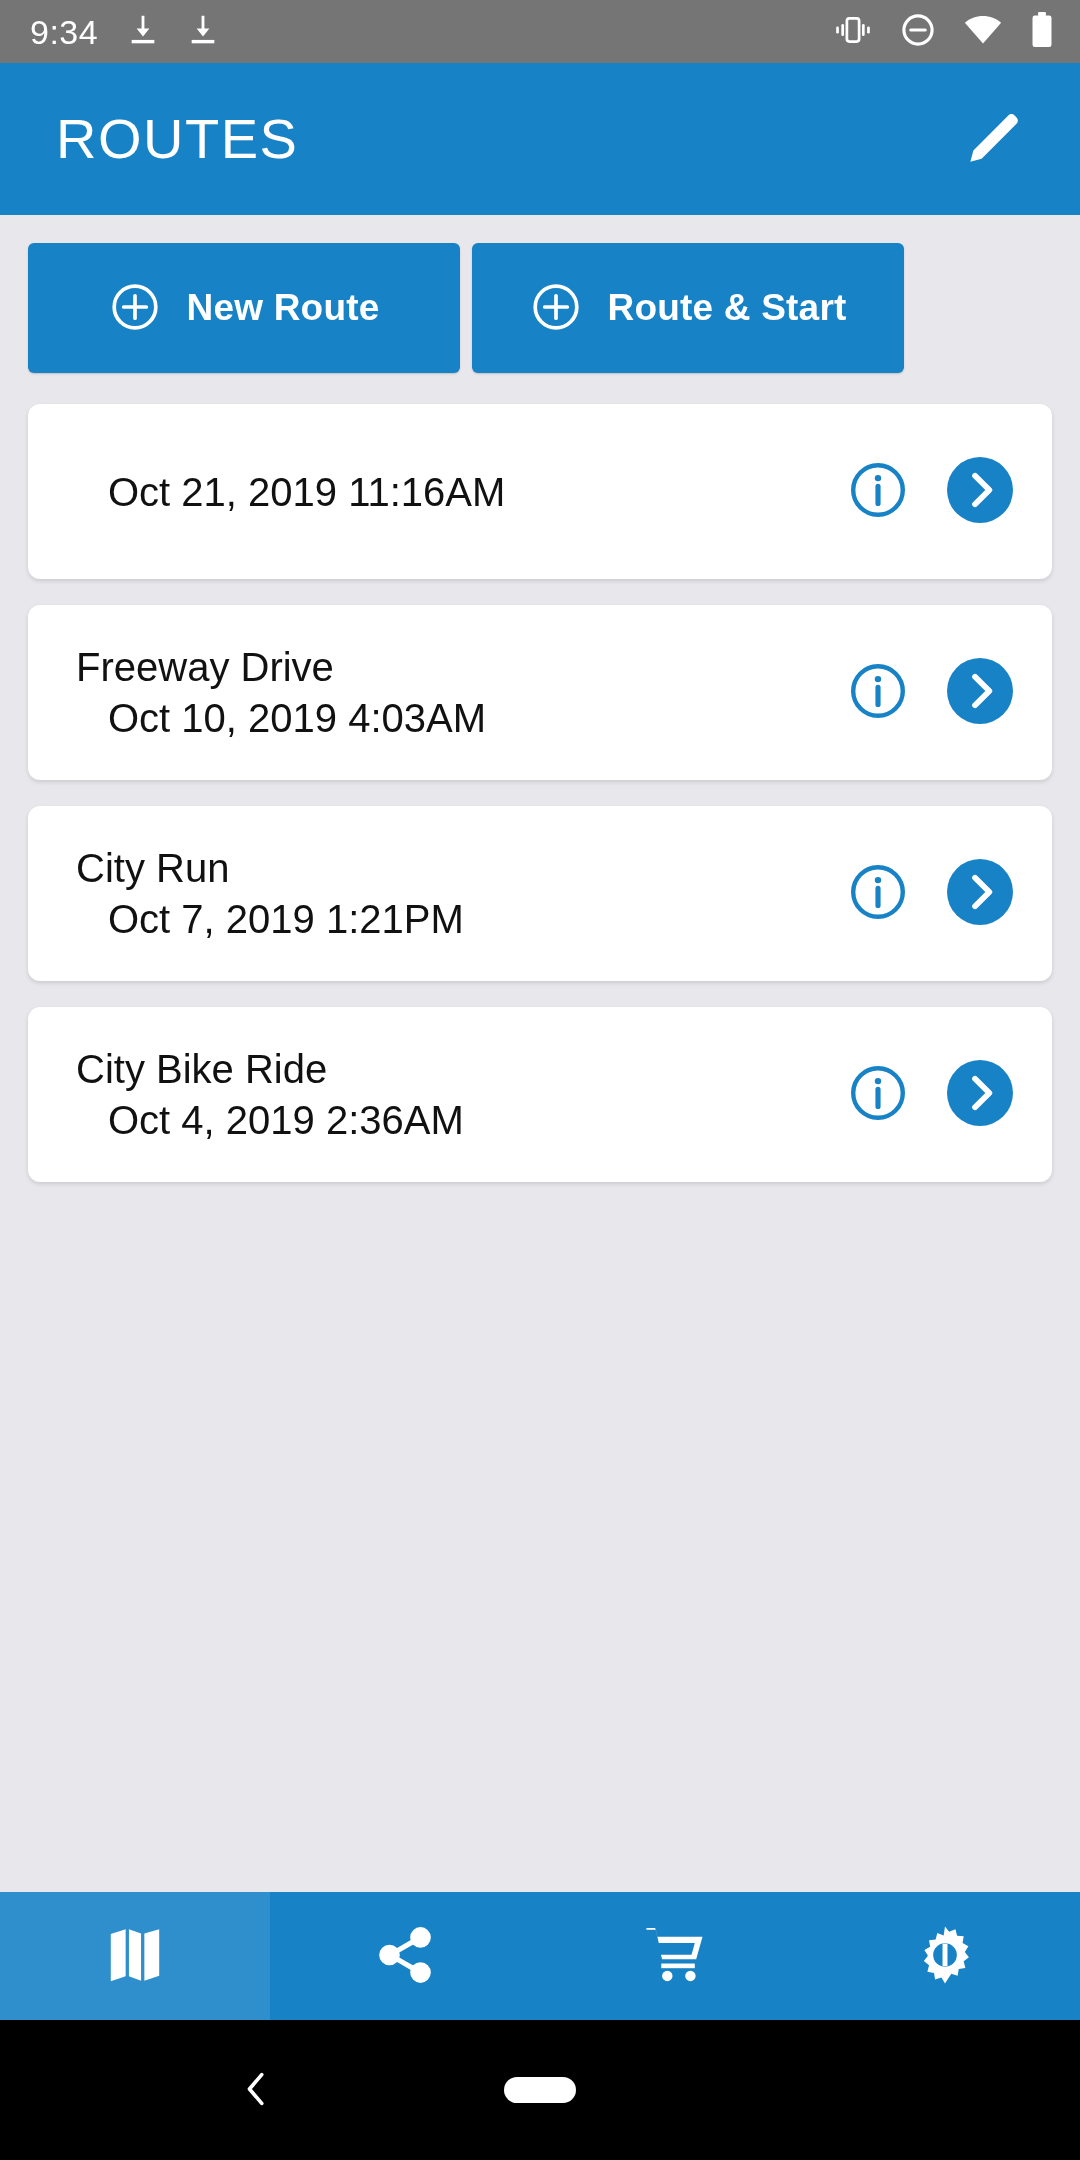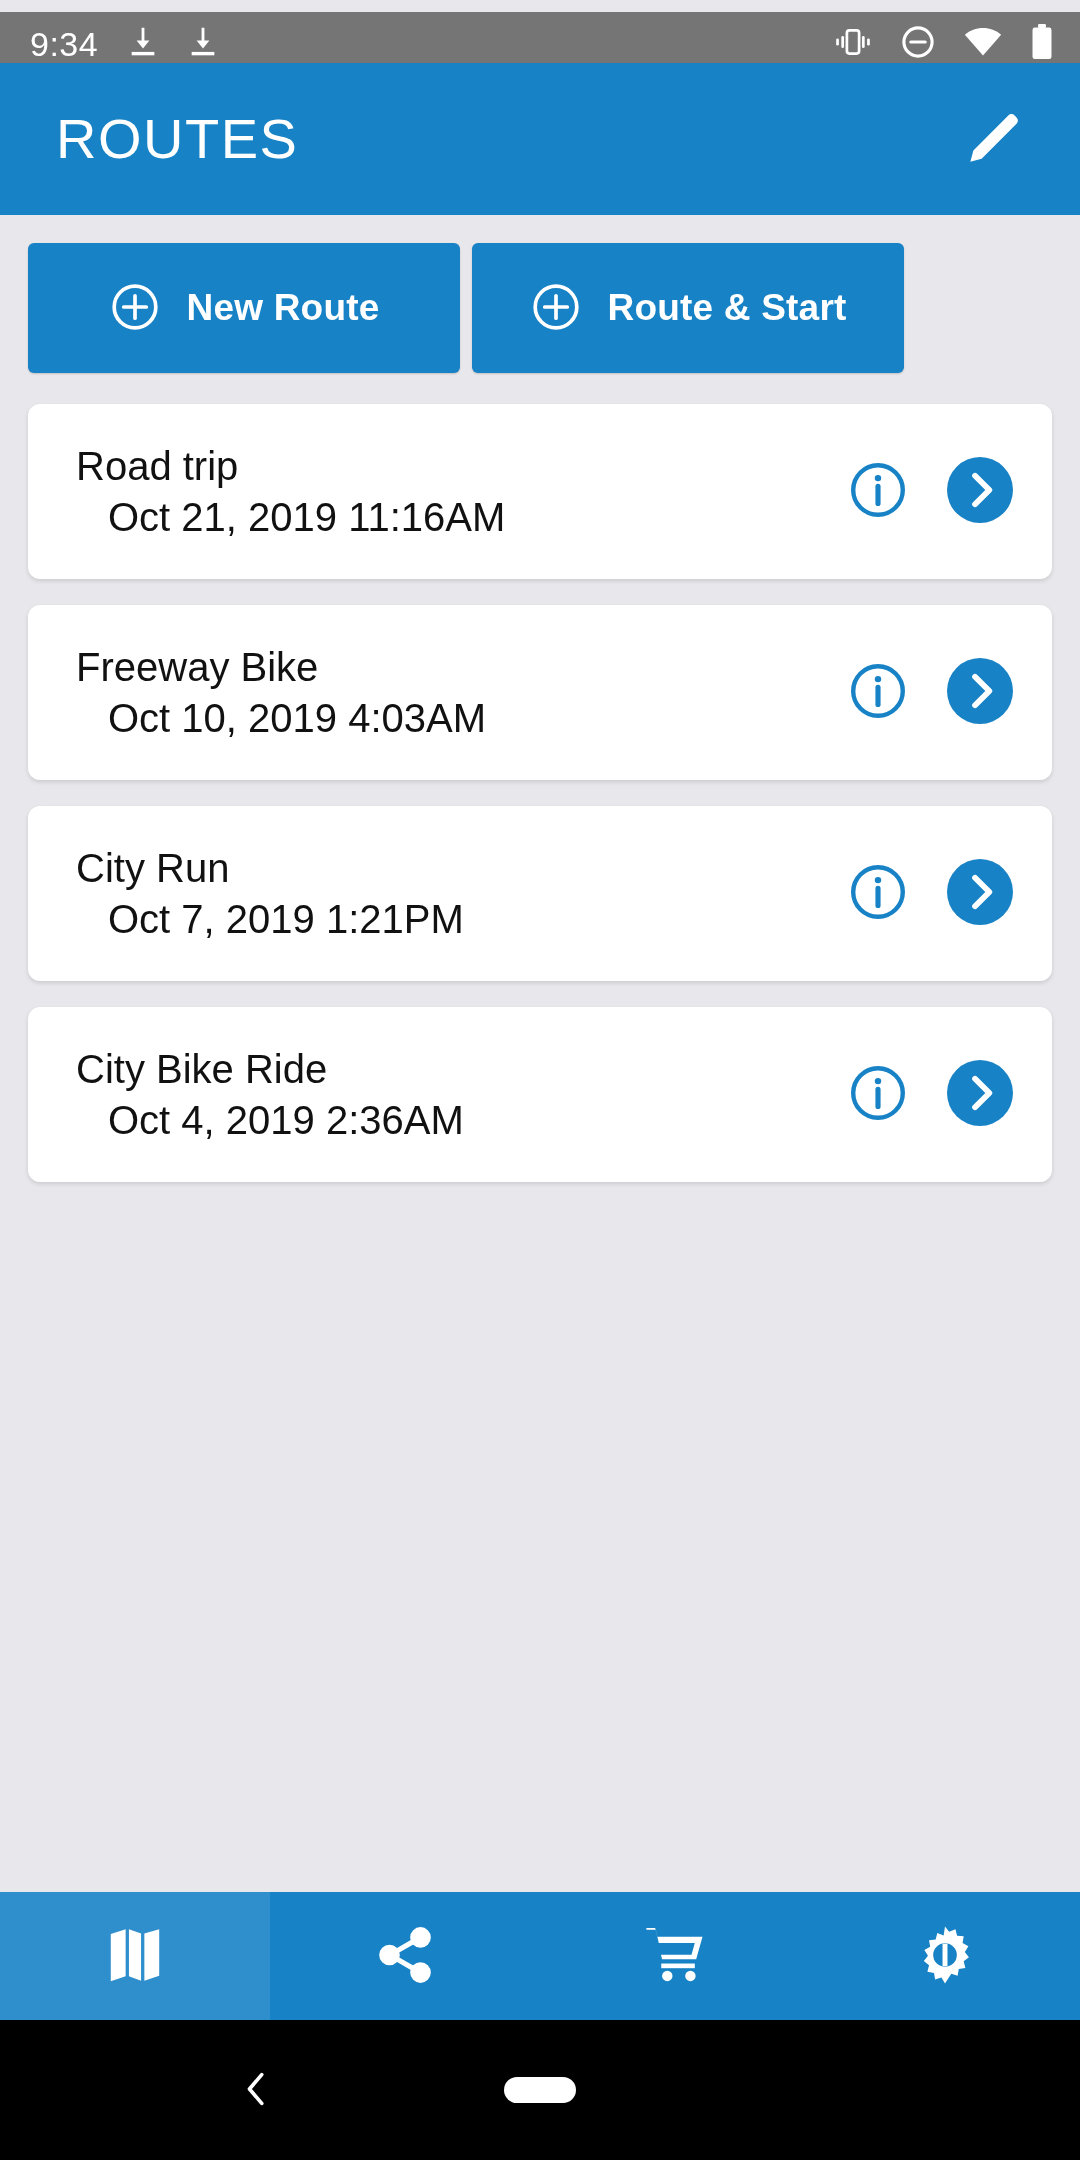--- a/index.html
+++ b/index.html
@@ -9,21 +9,20 @@
     font-family:"Liberation Sans", sans-serif;
     overflow:hidden;
   }
   .screen { position:relative; width:1080px; height:2160px; background:#e8e7ec; }
 
   
   .statusbar {
     position:absolute; top:0; left:0; width:1080px; height:63px;
     background:#757575; display:flex; align-items:center;
     padding:0 26px 0 30px;
-    margin-top:12px;
   }
   .status-clock {
     color:#ffffff; font-size:34px; font-weight:400;
     letter-spacing:0.5px; line-height:1;
   }
   .status-left-icons { display:flex; align-items:center; gap:26px; margin-left:28px; }
   .status-right { margin-left:auto; display:flex; align-items:center; gap:28px; }
   .sicon { display:block; }
 
   
@@ -187,21 +186,20 @@
         </svg>
       </span>
       <span class="action-label">Route &amp; Start</span>
     </button>
   </div>
 
   <div class="route-list">
 
     <div class="route-card">
       <div class="route-text">
-        <span class="route-name">Road trip</span>
         <span class="route-date">Oct 21, 2019 11:16AM</span>
       </div>
       <div class="route-icons">
         <button class="icon-btn">
           <span>
             <svg width="62" height="62" viewBox="0 0 24 24" fill="none" stroke="#1782c5" stroke-width="1.7">
               <circle cx="12" cy="12" r="9.6"></circle>
               <circle cx="12" cy="7.4" r="1.25" fill="#1782c5" stroke="none"></circle>
               <line x1="12" y1="10.6" x2="12" y2="17.2" stroke-linecap="round" stroke-width="2"></line>
             </svg>
@@ -213,21 +211,21 @@
               <circle cx="12" cy="12" r="12" fill="#1782c5"></circle>
               <polyline points="10.2,6.8 15.4,12 10.2,17.2" fill="none" stroke="#ffffff" stroke-width="2.1" stroke-linecap="round" stroke-linejoin="round"></polyline>
             </svg>
           </span>
         </button>
       </div>
     </div>
 
     <div class="route-card">
       <div class="route-text">
-        <span class="route-name">Freeway Bike</span>
+        <span class="route-name">Freeway Drive</span>
         <span class="route-date">Oct 10, 2019 4:03AM</span>
       </div>
       <div class="route-icons">
         <button class="icon-btn">
           <span>
             <svg width="62" height="62" viewBox="0 0 24 24" fill="none" stroke="#1782c5" stroke-width="1.7">
               <circle cx="12" cy="12" r="9.6"></circle>
               <circle cx="12" cy="7.4" r="1.25" fill="#1782c5" stroke="none"></circle>
               <line x1="12" y1="10.6" x2="12" y2="17.2" stroke-linecap="round" stroke-width="2"></line>
             </svg>

